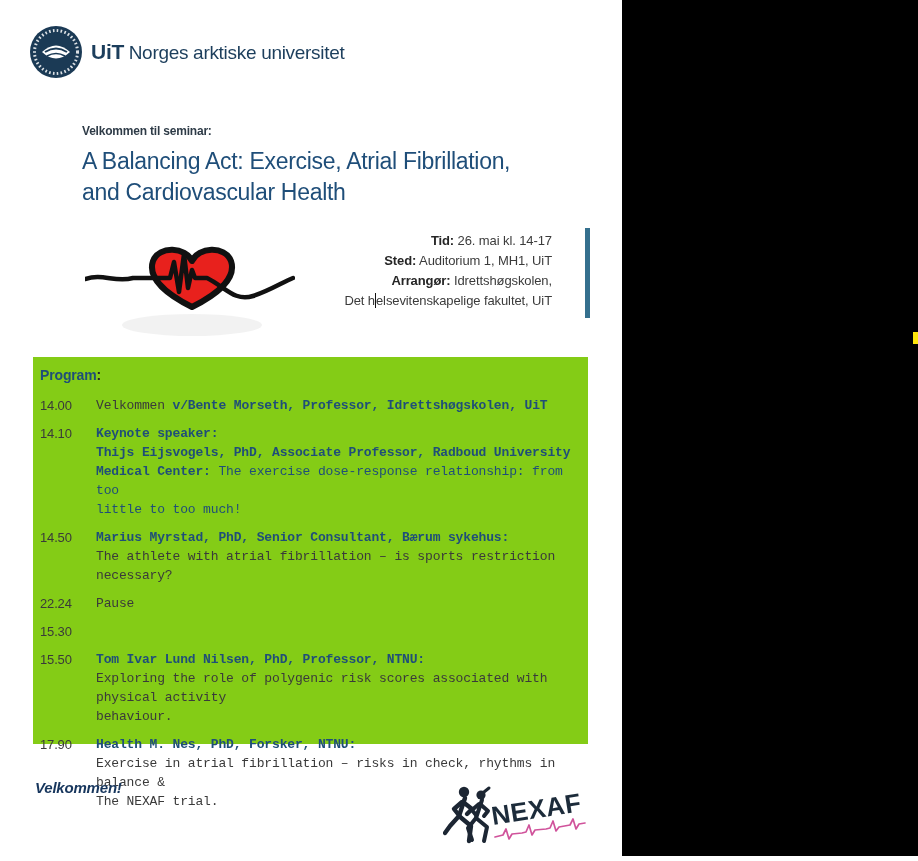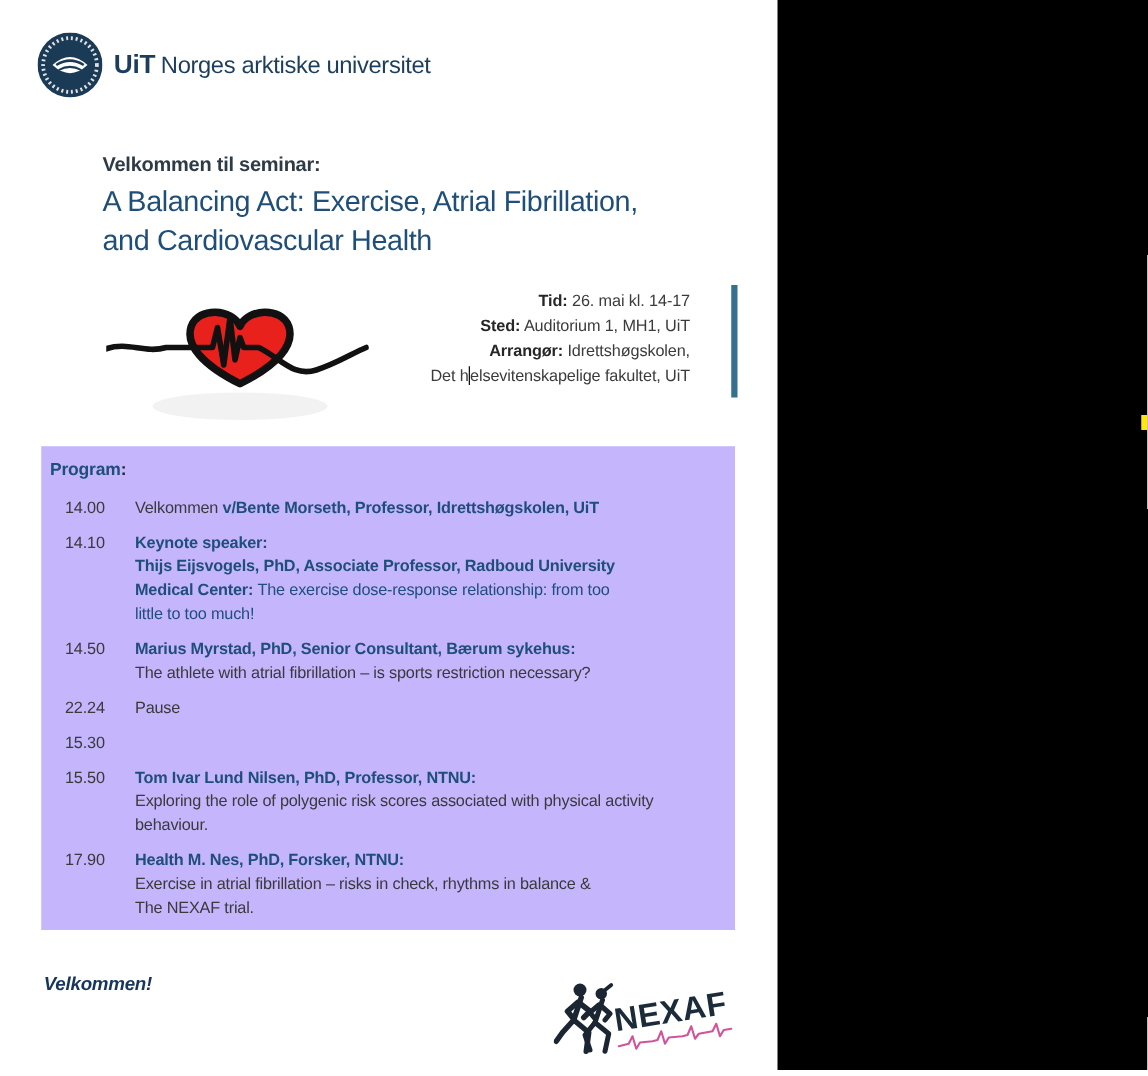--- a/index.html
+++ b/index.html
@@ -11,43 +11,43 @@
   
   .black-panel{position:absolute;left:622px;top:0;width:296px;height:856px;background:#000;}
   .yellow-marker{position:absolute;left:913px;top:332px;width:5px;height:12px;background:#ffe60b;}
 
   
   .brand{position:absolute;left:30px;top:26px;display:flex;align-items:center;gap:9px;color:#1c3e5c;}
   .brand-acronym{font-weight:bold;font-size:21px;letter-spacing:-0.2px;}
   .brand-name{font-size:19px;letter-spacing:-0.3px;}
 
   
-  .kicker{position:absolute;left:82px;top:124px;font-size:16px;font-weight:bold;color:#2e3b47;letter-spacing:-0.2px;}
+  .kicker{position:absolute;left:82px;top:124px;font-size:12px;font-weight:bold;color:#2e3b47;letter-spacing:-0.2px;}
   .title{position:absolute;left:82px;top:146px;font-size:23px;line-height:31px;color:#1f4e79;letter-spacing:-0.3px;}
 
   
   .heart-art{position:absolute;left:85px;top:245px;}
 
   
   .details{position:absolute;left:234px;top:231px;width:318px;text-align:right;
            font-size:13px;line-height:20px;color:#3b3b3b;letter-spacing:-0.1px;}
   .details b{color:#262626;}
   .caret{display:inline-block;width:1px;height:15px;background:#111;vertical-align:-3px;}
   .teal-bar{position:absolute;left:585px;top:228px;width:5px;height:90px;background:#35708e;}
 
   
-  .program{position:absolute;left:33px;top:357px;width:555px;height:387px;background:#c4b5fd;
+  .program{position:absolute;left:33px;top:357px;width:555px;height:387px;background:#84cc16;
            box-sizing:border-box;padding:9px 6px 0 7px;
            font-size:13px;line-height:19px;letter-spacing:-0.15px;color:#3a3a3a;}
   .pheading{font-size:14px;font-weight:bold;margin-bottom:11px;}
   .pheading .navy{color:#1f4e79;}
   .pheading .dark{color:#262626;}
   .prow{display:flex;margin-bottom:9px;}
-  .ptime{width:56px;flex:none;margin-left:12px;}
-  .pbody{flex:1;min-width:0;}
+  .ptime{width:56px;flex:none;}
+  .pbody{flex:1;min-width:0;font-family:Liberation Mono, monospace;}
   .bold{font-weight:bold;color:#1f4e79;}
   .accent{color:#1f4e79;}
 
   
   .farewell{position:absolute;left:35px;top:779px;font-size:15px;font-weight:bold;font-style:italic;color:#17365d;letter-spacing:-0.2px;}
   .nexaf{position:absolute;left:443px;top:783px;}
   .nexaf text{font-family:"Liberation Sans",sans-serif;font-weight:bold;}
 </style>
 </head>
 <body>

